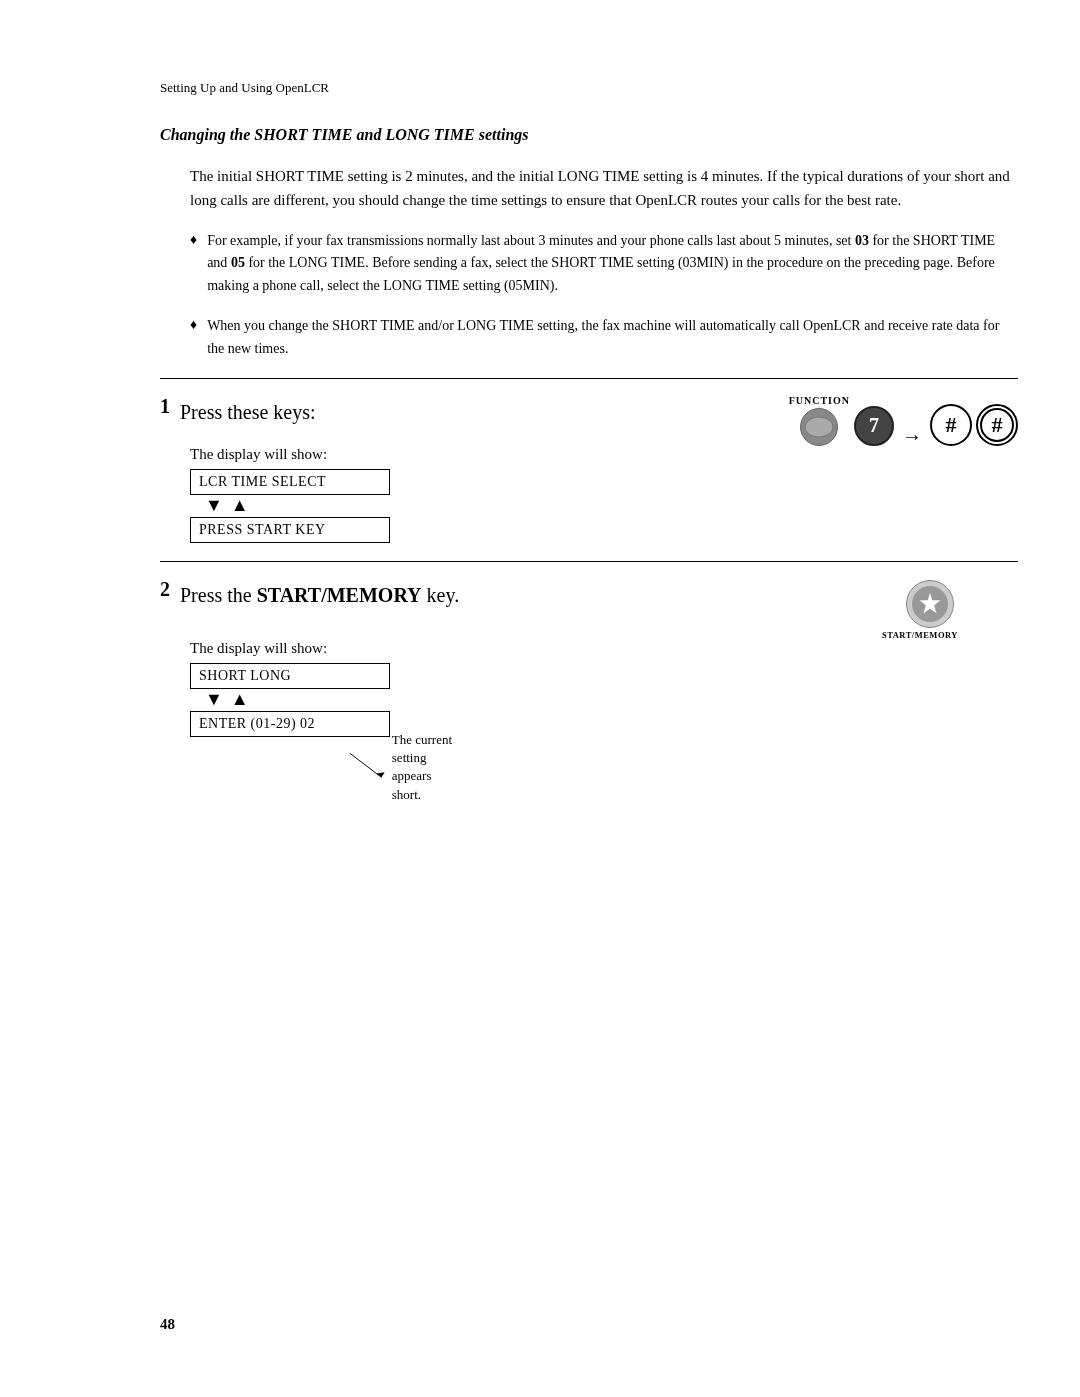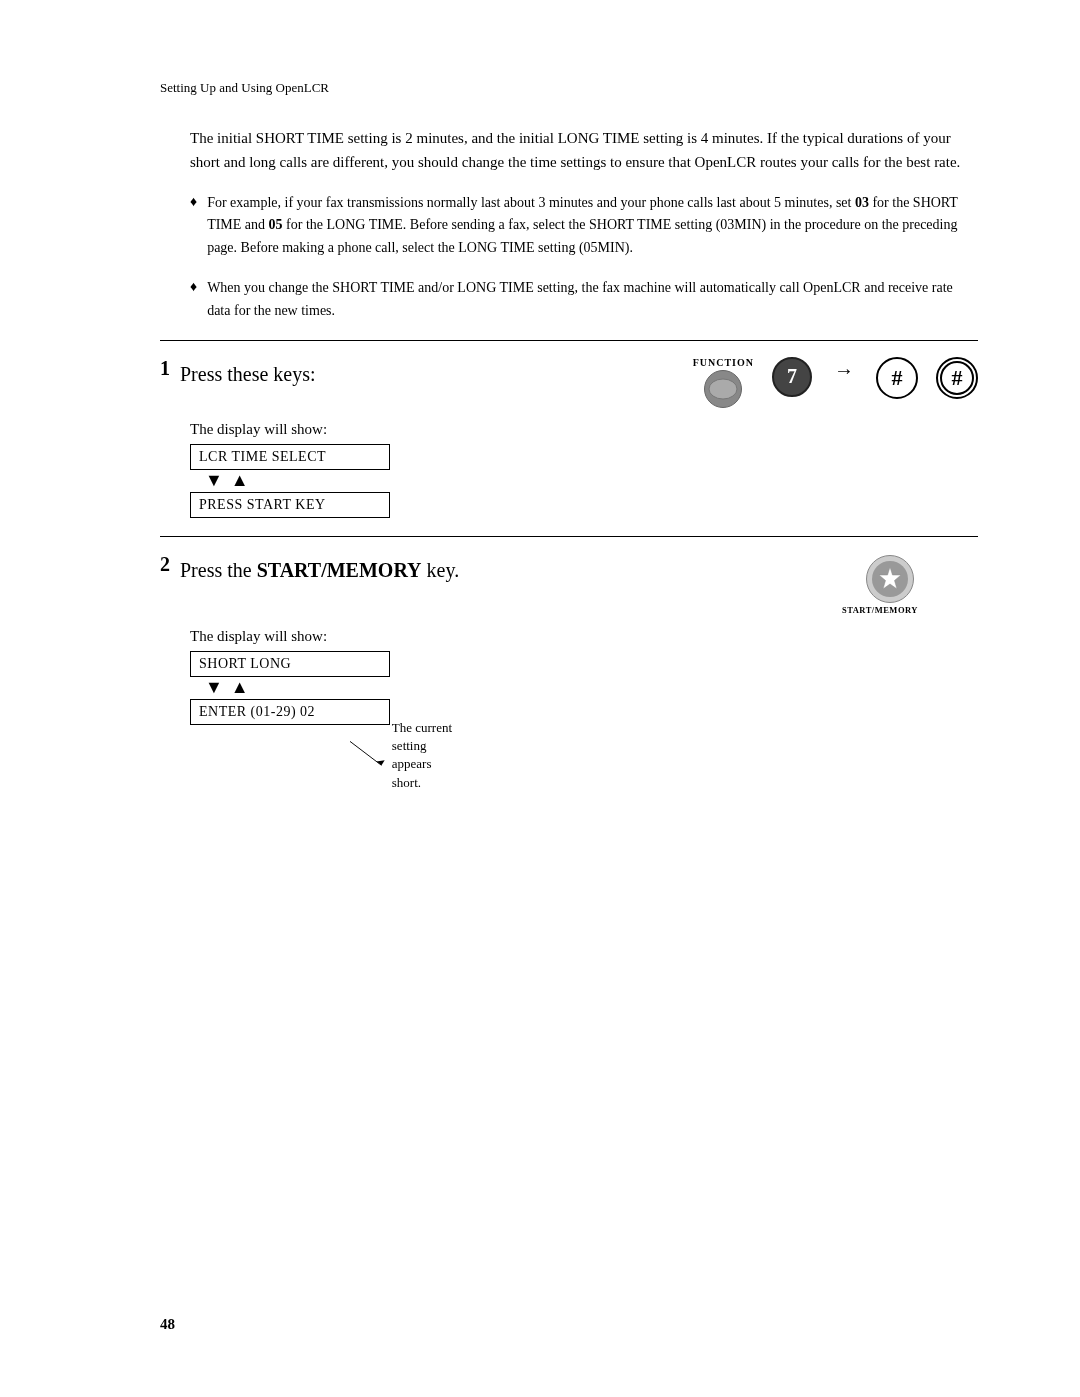--- a/index.html
+++ b/index.html
@@ -9,21 +9,21 @@
       font-size: 15px;
       color: #000000;
       width: 1080px;
       min-height: 1397px;
       position: relative;
     }
 
     .page {
       width: 1080px;
       min-height: 1397px;
-      padding: 80px 102px 80px 160px;
+      padding: 80px 62px 80px 160px;
       position: relative;
     }
 
     .header-text {
       font-size: 13px;
       margin-bottom: 30px;
       color: #000;
     }
 
     .section-title {
@@ -156,21 +156,21 @@
       content: '';
       position: absolute;
       top: 2px; right: 2px; bottom: 2px; left: 2px;
       border-radius: 50%;
       border: 2px solid #000;
     }
 
     
     .display-section {
       margin-left: 30px;
-      margin-top: 13px;
+      margin-top: 0;
     }
 
     .display-label {
       font-size: 15px;
       margin-bottom: 6px;
     }
 
     .display-box {
       border: 1.5px solid #000;
       width: 200px;
@@ -244,39 +244,40 @@
     .page-number {
       font-size: 15px;
       font-weight: bold;
       position: absolute;
       bottom: 64px;
       left: 160px;
     }
 
     .keys-row {
       display: flex;
-      align-items: flex-start;
-      gap: 18px;
+      align-items: flex-end;
+      gap: 4px;
       margin-left: 60px;
       margin-top: -2px;
     }
 
     .function-col {
       display: flex;
       flex-direction: column;
       align-items: center;
     }
   </style>
 </head>
 <body>
 
 <div class="page">
 
   <div class="header-text">Setting Up and Using OpenLCR</div>
 
+  <div class="section-title">Changing the SHORT TIME and LONG TIME settings</div>
 
   <div class="body-text">The initial SHORT TIME setting is 2 minutes, and the initial LONG TIME setting is 4 minutes. If the typical durations of your short and long calls are different, you should change the time settings to ensure that OpenLCR routes your calls for the best rate.</div>
 
   <div class="bullet-item">
     <span class="bullet-symbol">♦</span>
     <span class="bullet-content">
       For example, if your fax transmissions normally last about 3 minutes and your phone calls last about 5 minutes, set <strong>03</strong> for the SHORT TIME and <strong>05</strong> for the LONG TIME. Before sending a fax, select the SHORT TIME setting (03MIN) in the procedure on the preceding page. Before making a phone call, select the LONG TIME setting (05MIN).
     </span>
   </div>
 

